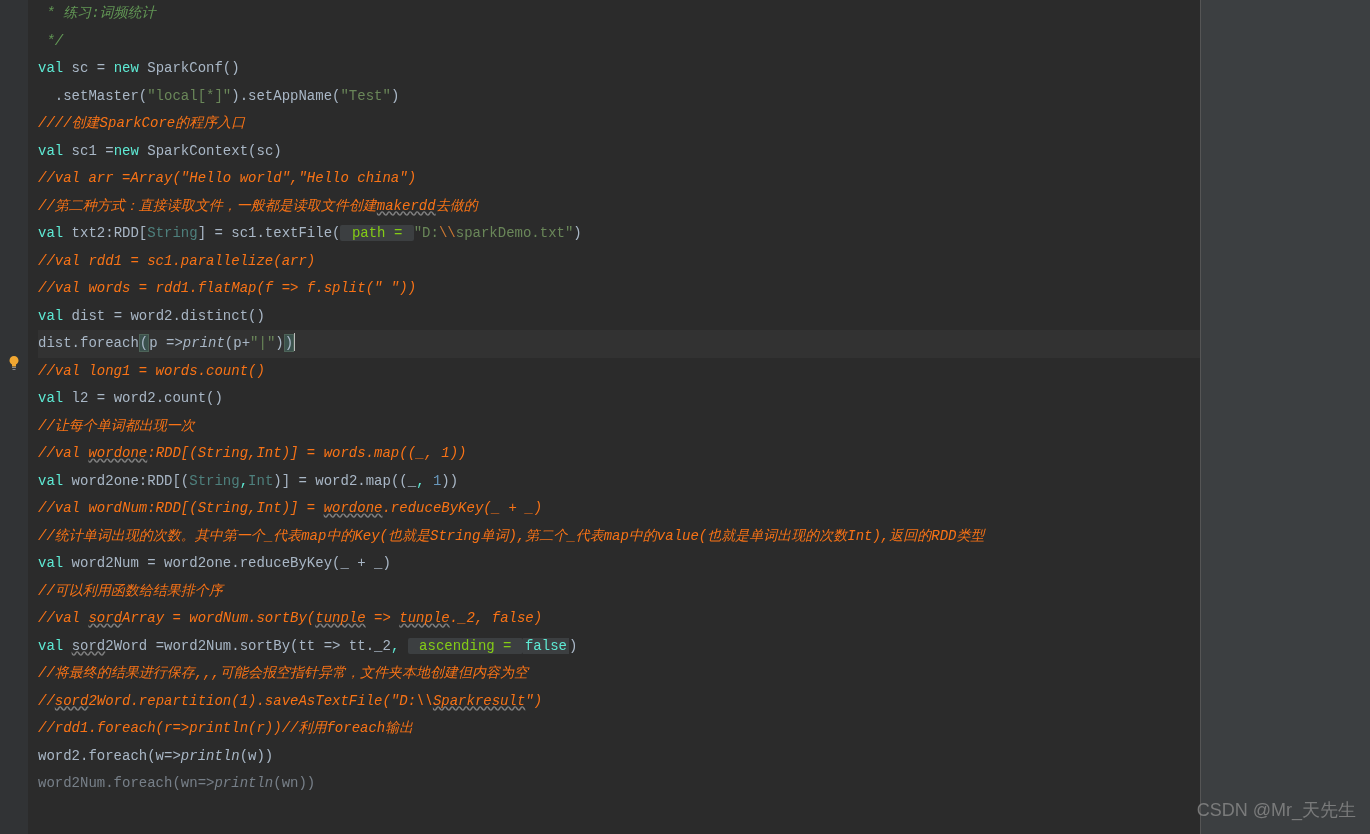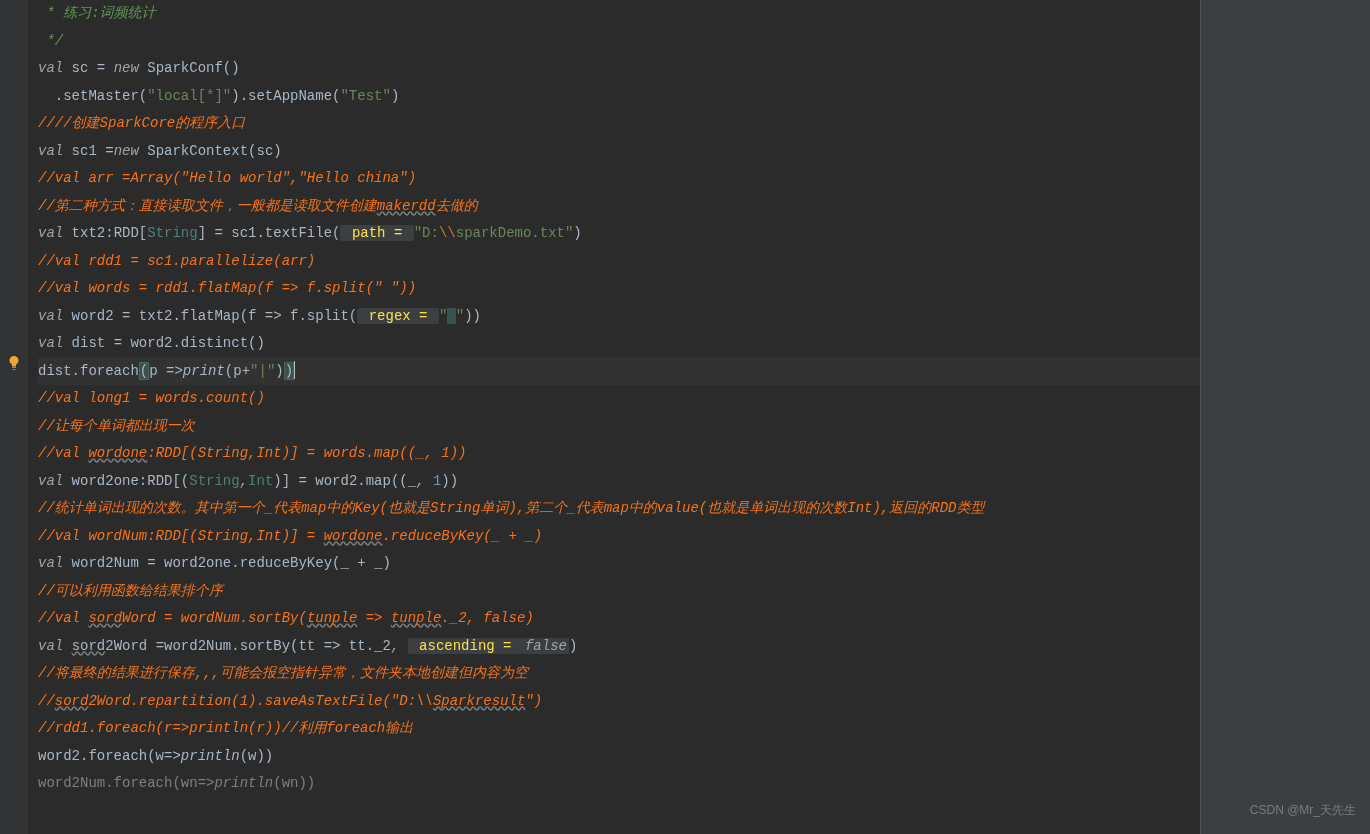--- a/index.html
+++ b/index.html
@@ -49,44 +49,44 @@
     }
     .right-panel {
       width: 170px;
       background: #3c3f41;
       border-left: 1px solid #555;
       flex-shrink: 0;
     }
     
     .comment { color: #f97316; font-style: italic; }
     .comment-doc { color: #629755; font-style: italic; }
-    .keyword { color: #a3a3a3; font-style: italic; }
+    .keyword { color: #5eead4; }
     .string { color: #6a8759; }
     .number { color: #6897bb; }
     .type { color: #4e807d; }
     .italic { font-style: italic; }
-    .param-hint { color: #fde047; background: #3c3f41; padding: 0 3px; border-radius: 2px; font-style: normal;}
+    .param-hint { color: #84cc16; background: #3c3f41; padding: 0 3px; border-radius: 2px; font-style: normal;}
     .wavy { text-decoration: underline wavy #808080; text-decoration-skip-ink: none;}
     .escape { color: #cc7832; }
     .bracket-match { background: #3b514d; border: 1px solid #4d6358; }
     .cursor {
       display: inline-block;
       width: 1px;
       height: 18px;
       background: #bbb;
       vertical-align: middle;
       margin-bottom: 2px;
     }
     .watermark {
       position: absolute;
       right: 14px;
       bottom: 10px;
       color: #8a8a8a;
       font-family: sans-serif;
-      font-size: 12px;
+      font-size: 18px;
       opacity: 0.8;
       z-index: 10;
     }
     .space-visible { background: #3b514d; }
   </style>
 </head>
 <body>
 
 <div class="editor-container">
   <div class="gutter">
@@ -101,32 +101,32 @@
 <div class="code-line"><span class="comment-doc"> */</span></div>
 <div class="code-line"><span class="keyword">val</span><span> sc = </span><span class="keyword">new</span><span> SparkConf()</span></div>
 <div class="code-line"><span>  .setMaster(</span><span class="string">"local[*]"</span><span>).setAppName(</span><span class="string">"Test"</span><span>)</span></div>
 <div class="code-line"><span class="comment">////创建SparkCore的程序入口</span></div>
 <div class="code-line"><span class="keyword">val</span><span> sc1 =</span><span class="keyword">new</span><span> SparkContext(sc)</span></div>
 <div class="code-line"><span class="comment">//val arr =Array("Hello world","Hello china")</span></div>
 <div class="code-line"><span class="comment">//第二种方式：直接读取文件，一般都是读取文件创建</span><span class="comment wavy">makerdd</span><span class="comment">去做的</span></div>
 <div class="code-line"><span class="keyword">val</span><span> txt2:RDD[</span><span class="type">String</span><span>] = sc1.textFile(</span><span class="param-hint"> path = </span><span class="string">"D:</span><span class="escape">\\</span><span class="string">sparkDemo.txt"</span><span>)</span></div>
 <div class="code-line"><span class="comment">//val rdd1 = sc1.parallelize(arr)</span></div>
 <div class="code-line"><span class="comment">//val words = rdd1.flatMap(f =&gt; f.split(" "))</span></div>
-<div class="code-line"><span class="keyword">val</span><span> word2 = txt2.flatMap(f =&gt; f.split(</span><span class="param-hint"> regex = </span><span class="string">"</span><span class="string space-visible"> </span><span class="string">"</span><span>))</span></div>
 <div class="code-line"><span class="keyword">val</span><span> dist = word2.distinct()</span></div>
 <div class="code-line highlighted-line"><span>dist.foreach</span><span class="bracket-match">(</span><span>p =&gt;</span><span class="italic">print</span><span>(p+</span><span class="string">"|"</span><span>)</span><span class="bracket-match">)</span><span class="cursor"></span></div>
 <div class="code-line"><span class="comment">//val long1 = words.count()</span></div>
+<div class="code-line"><span class="keyword">val</span><span> l2 = word2.count()</span></div>
 <div class="code-line"><span class="comment">//让每个单词都出现一次</span></div>
 <div class="code-line"><span class="comment">//val </span><span class="comment wavy">wordone</span><span class="comment">:RDD[(String,Int)] = words.map((_, 1))</span></div>
 <div class="code-line"><span class="keyword">val</span><span> word2one:RDD[(</span><span class="type">String</span><span class="keyword">,</span><span class="type">Int</span><span>)] = word2.map((_</span><span class="keyword">, </span><span class="number">1</span><span>))</span></div>
+<div class="code-line"><span class="comment">//val wordNum:RDD[(String,Int)] = </span><span class="comment wavy">wordone</span><span class="comment">.reduceByKey(_ + _)</span></div>
 <div class="code-line"><span class="comment">//统计单词出现的次数。其中第一个_代表map中的Key(也就是String单词),第二个_代表map中的value(也就是单词出现的次数Int),返回的RDD类型</span></div>
-<div class="code-line"><span class="comment">//val wordNum:RDD[(String,Int)] = </span><span class="comment wavy">wordone</span><span class="comment">.reduceByKey(_ + _)</span></div>
 <div class="code-line"><span class="keyword">val</span><span> word2Num = word2one.reduceByKey(_ + _)</span></div>
 <div class="code-line"><span class="comment">//可以利用函数给结果排个序</span></div>
-<div class="code-line"><span class="comment">//val </span><span class="comment wavy">sord</span><span class="comment">Word = wordNum.sortBy(</span><span class="comment wavy">tunple</span><span class="comment"> =&gt; </span><span class="comment wavy">tunple</span><span class="comment">._2, false)</span></div>
+<div class="code-line"><span class="comment">//val </span><span class="comment wavy">sord</span><span class="comment">Array = wordNum.sortBy(</span><span class="comment wavy">tunple</span><span class="comment"> =&gt; </span><span class="comment wavy">tunple</span><span class="comment">._2, false)</span></div>
 <div class="code-line"><span class="keyword">val</span><span> </span><span class="wavy">sord</span><span>2Word =word2Num.sortBy(tt =&gt; tt._2</span><span class="keyword">, </span><span class="param-hint"> ascending = </span><span class="keyword" style="background:#3c3f41;padding:0 2px">false</span><span>)</span></div>
 <div class="code-line"><span class="comment">//将最终的结果进行保存,,,可能会报空指针异常，文件夹本地创建但内容为空</span></div>
 <div class="code-line"><span class="comment">//</span><span class="comment wavy">sord</span><span class="comment">2Word.repartition(1).saveAsTextFile("D:\\</span><span class="comment wavy">Sparkresult</span><span class="comment">")</span></div>
 <div class="code-line"><span class="comment">//rdd1.foreach(r=&gt;println(r))//利用foreach输出</span></div>
 <div class="code-line"><span>word2.foreach(w=&gt;</span><span class="italic">println</span><span>(w))</span></div>
 <div class="code-line" style="opacity:0.6"><span>word2Num.foreach(wn=&gt;</span><span class="italic">println</span><span>(wn))</span></div>
   </div>
   <div class="right-panel"></div>
 </div>
 

